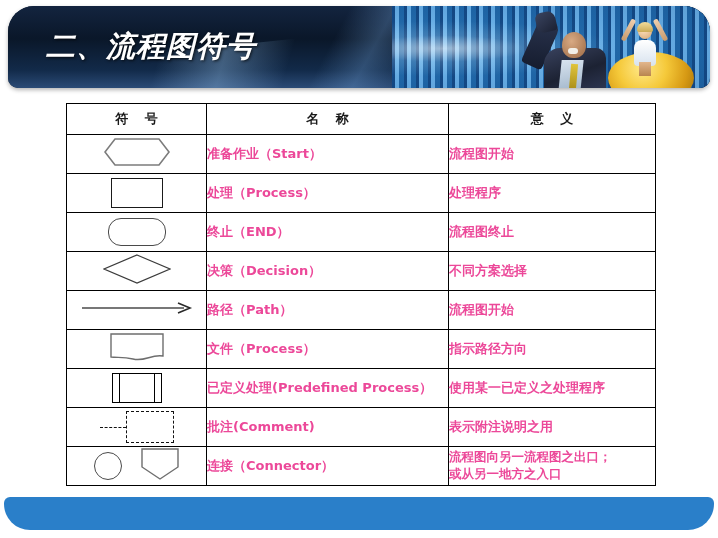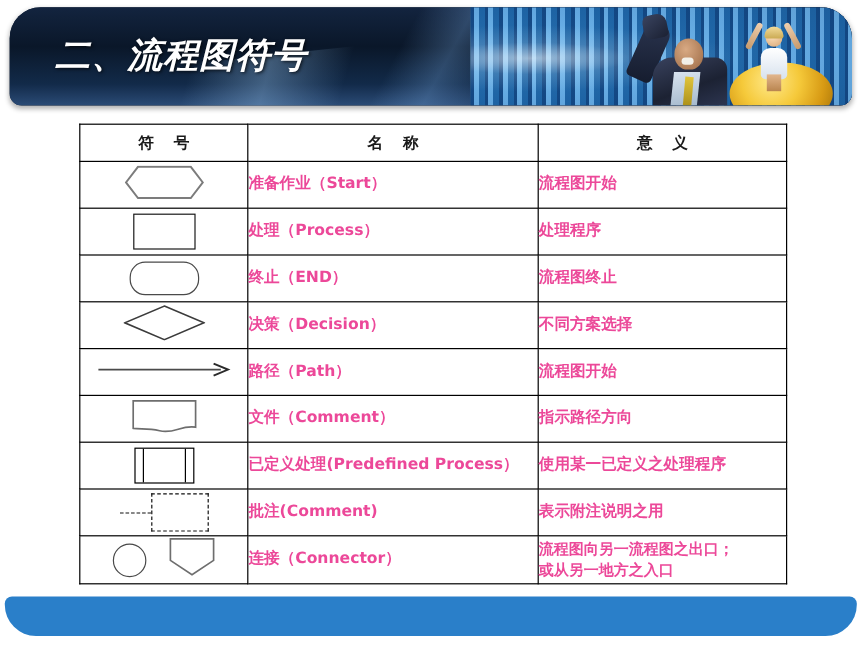--- a/index.html
+++ b/index.html
@@ -442,21 +442,21 @@
     <tr>
       <td class="cell-sym">
         <div class="sym-wrap">
           <span>
             <svg width="56" height="30" viewBox="0 0 56 30">
               <path d="M2,2 L54,2 L54,24 C42,22 36,30 24,27 C14,24.5 8,26 2,25 Z" fill="#ffffff" stroke="#6e6e6e" stroke-width="1.4"></path>
             </svg>
           </span>
         </div>
       </td>
-      <td class="cell-name">文件（Comment）</td>
+      <td class="cell-name">文件（Process）</td>
       <td class="cell-mean">指示路径方向</td>
     </tr>
 
     <tr>
       <td class="cell-sym">
         <div class="sym-wrap">
           <span class="s-pre"></span>
         </div>
       </td>
       <td class="cell-name">已定义处理(Predefined Process）</td>

